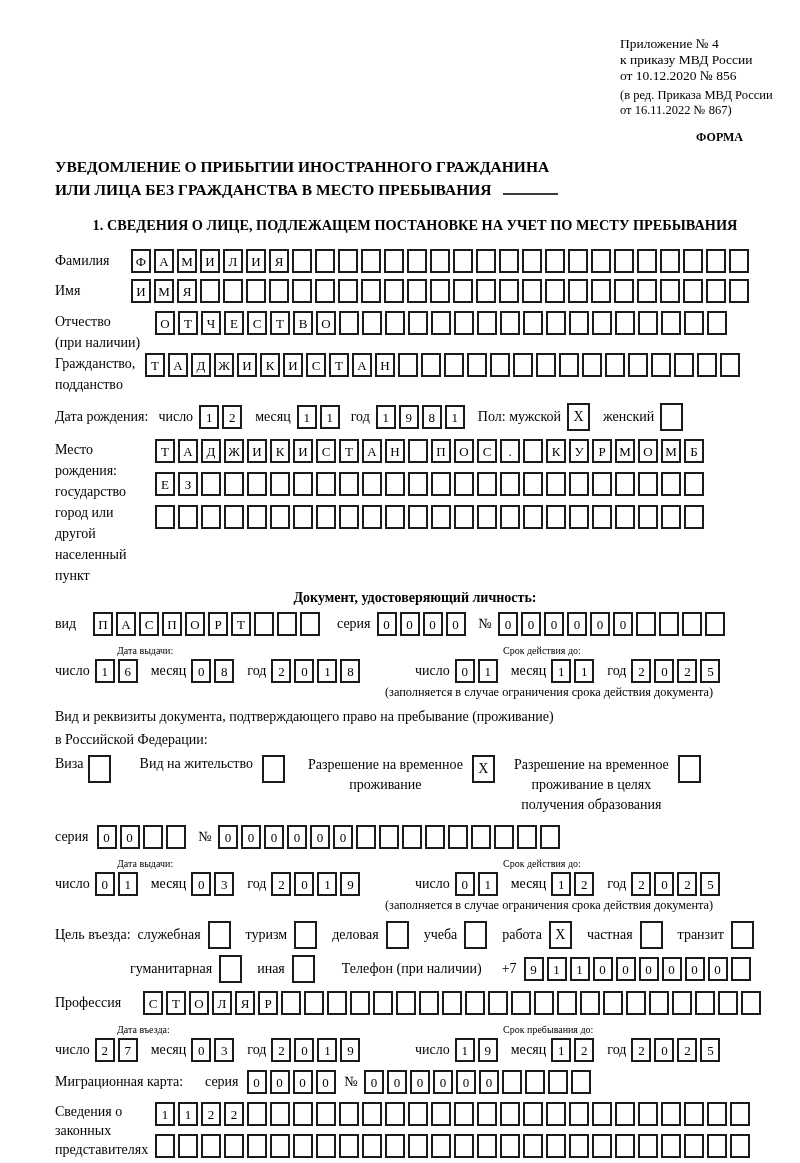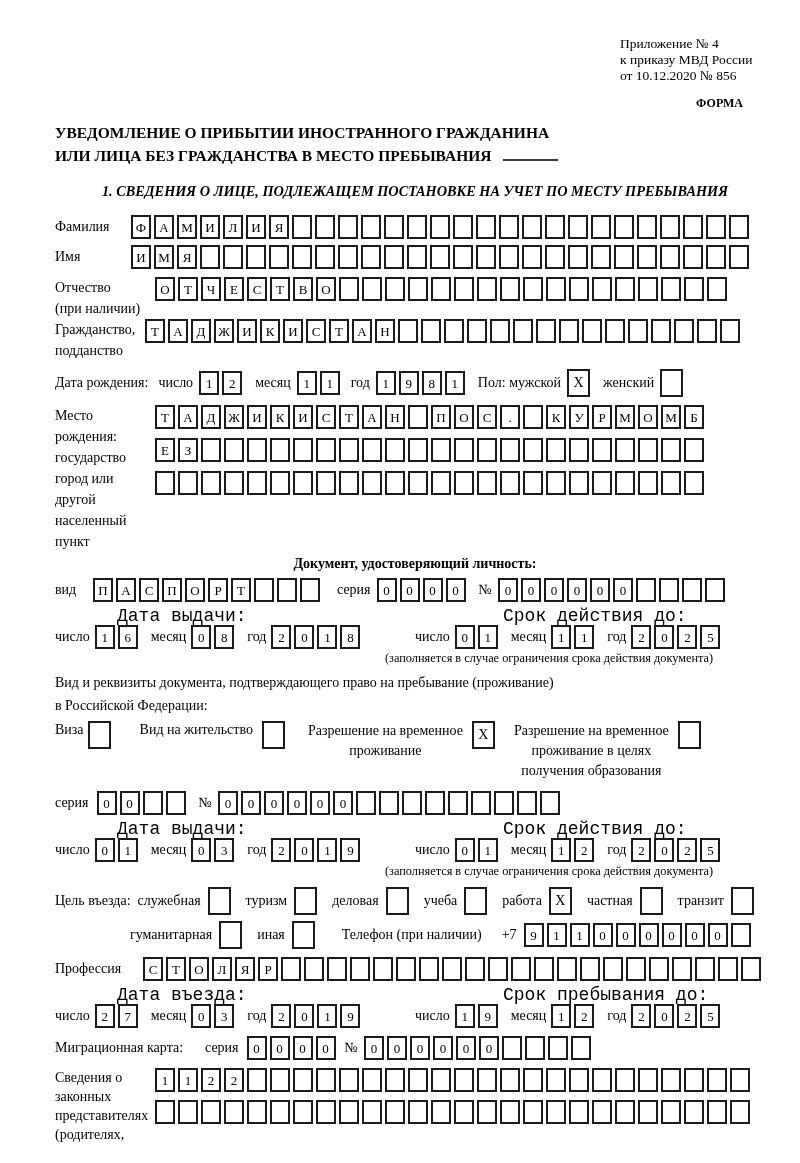--- a/index.html
+++ b/index.html
@@ -8,21 +8,21 @@
     background:#ffffff; color:#000;
     font-family:"Liberation Serif","DejaVu Serif",serif;
     box-sizing:border-box; padding:36px 25px 0 55px;
   }
   
   .hdr { margin-left:565px; font-size:13.5px; line-height:16px; }
   .hdr .sub { margin-top:4px; font-size:12.5px; line-height:15px; }
   .forma { margin-top:12px; padding-right:32px; text-align:right; font-weight:bold; font-size:12px; }
   .title { margin-top:10px; font-weight:bold; font-size:15.5px; line-height:23px; }
   .blank { display:inline-block; width:55px; border-bottom:2px solid #3a3a3a; height:14px; margin-left:12px; }
-  .sect { margin-top:16px; text-align:center; font-weight:bold; font-size:14.3px;font-style:italic; }
+  .sect { margin-top:16px; text-align:center; font-weight:bold; font-size:14.3px; }
 
   
   .row { display:flex; align-items:flex-start; }
   .vcenter { align-items:center; }
   .lbl, .t { font-size:14px; line-height:18px; }
   .cellrow { display:flex; flex-wrap:nowrap; }
   .cell {
     flex:0 0 auto; width:16px; height:20px; border:2px solid #1b1b1b; margin-right:3px;
     display:flex; align-items:center; justify-content:center; font-size:13px; line-height:1;
   }
@@ -38,21 +38,21 @@
   .ml6 { margin-left:6px; } .ml10 { margin-left:10px; } .ml14 { margin-left:14px; }
   .mr6 { margin-right:6px; } .mr8 { margin-right:8px; } .mr10 { margin-right:10px; }
 
   
   .dg { display:flex; align-items:center; }
   .dg .t { margin-right:5px; }
   .dg .t + .cellrow { margin-right:10px; }
   .pair { display:flex; margin-top:6px; }
   .pcol-l { width:330px; flex:0 0 330px; }
   .pcol-r { flex:1; }
-  .dp-head { font-size:18px; line-height:17px;font-family:Liberation Mono, monospace; }
+  .dp-head { font-size:10px; line-height:17px; }
   .dp-head-l { margin-left:62px; }
   .dp-head-r { margin-left:118px; }
   .dg-r { margin-left:30px; }
   .dp-note { font-size:12.3px; margin-top:2px; }
 
   
   .bp-rows .cellrow { margin-bottom:9px; }
   .doc-heading { margin-top:4px; text-align:center; font-weight:bold; font-size:14px; }
 
   
@@ -73,20 +73,24 @@
 </style>
 </head>
 <body>
 
 <div class="page">
 
   <div class="hdr">
     <div>Приложение № 4</div>
     <div>к приказу МВД России</div>
     <div>от 10.12.2020 № 856</div>
+    <div class="sub">
+      <div>(в ред. Приказа МВД России</div>
+      <div>от 16.11.2022 № 867)</div>
+    </div>
   </div>
   <div class="forma">ФОРМА</div>
 
   <div class="title">
     <div>УВЕДОМЛЕНИЕ О ПРИБЫТИИ ИНОСТРАННОГО ГРАЖДАНИНА</div>
     <div>
       <span>ИЛИ ЛИЦА БЕЗ ГРАЖДАНСТВА В МЕСТО ПРЕБЫВАНИЯ</span><span class="blank"></span>
     </div>
   </div>
 

